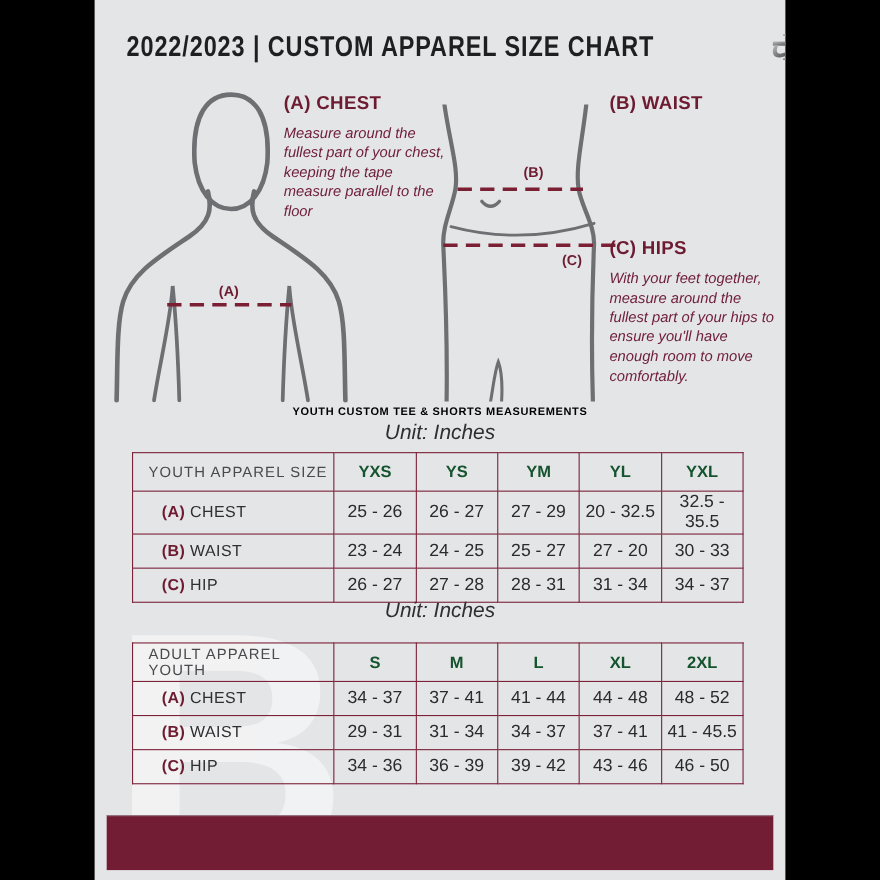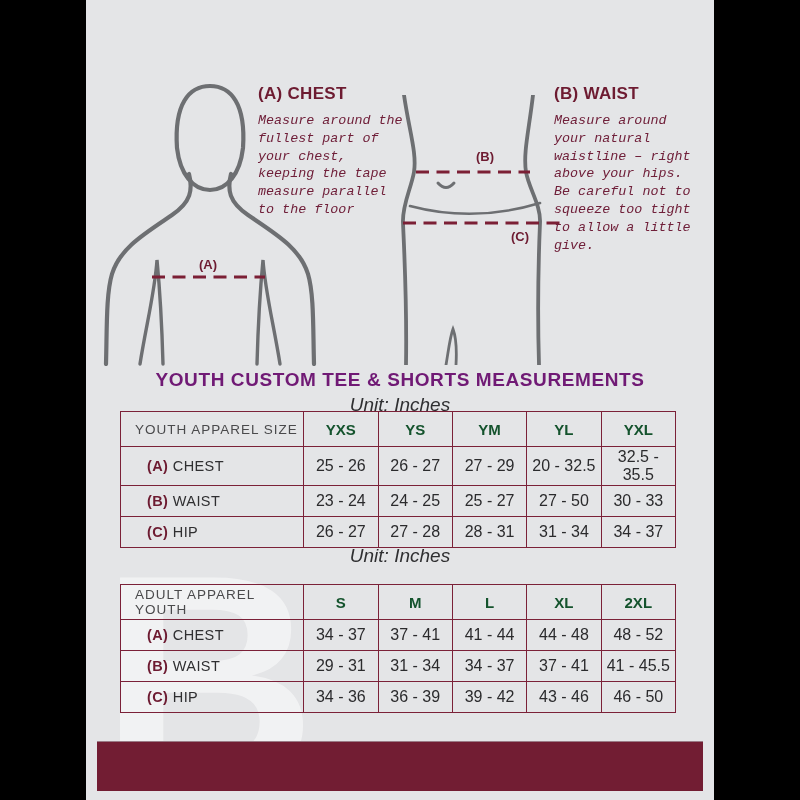--- a/index.html
+++ b/index.html
@@ -17,34 +17,34 @@
     display:flex;align-items:center;justify-content:space-between;
   }
   .header-title{
     display:inline-block;transform:scaleX(.82);transform-origin:left center;
     font-size:26px;font-weight:700;letter-spacing:1px;color:#1f1f21;white-space:nowrap;
   }
   .brand{display:flex;align-items:center;gap:10px;}
   
   .instr{position:absolute;color:#6d1b31;}
   .instr h3{margin:0 0 8px 0;font-size:17px;font-weight:800;letter-spacing:.3px;color:#6d1b31;}
-  .instr p{margin:0;font-size:13.4px;font-style:italic;line-height:1.33;color:#70203a;font-family:Liberation Mono, monospace;}
+  .instr p{margin:0;font-size:13.4px;font-style:italic;line-height:1.33;color:#70203a;}
   .instr-a{left:172px;top:84px;width:152px;}
   .instr-b{left:468px;top:84px;width:150px;}
   .instr-c{left:468px;top:216px;width:152px;}
   
   .fig{position:absolute;}
   .fig-upper{left:14px;top:76px;}
   .fig-lower{left:304px;top:95px;}
   .outline{fill:none;stroke:#6d6f72;stroke-linecap:round;}
   .dash{fill:none;stroke:#7b1f35;stroke-width:3.2;stroke-dasharray:13 7.5;}
   .fig-label{font-family:"Liberation Sans",sans-serif;font-size:13px;font-weight:800;fill:#6d1b31;}
   
   .section-head{position:absolute;left:0;width:628px;text-align:center;}
-  .section-head .t{font-size:19px;font-weight:700;letter-spacing:.6px;color:#701a75;}
+  .section-head .t{font-size:10px;font-weight:700;letter-spacing:.6px;color:#000000;}
   .section-head .u{font-size:19px;font-style:italic;color:#2f2f31;margin-top:3px;}
   .youth-head{top:369px;}
   .adult-head{top:542px;}
   
   table.size{
     position:absolute;left:34px;width:556px;border-collapse:collapse;table-layout:fixed;
     background:transparent;
   }
   .youth-table{top:411px;}
   .adult-table{top:584px;}
@@ -71,20 +71,38 @@
 </style>
 </head>
 <body>
 
 <div class="page">
 
   <div class="watermark">B</div>
 
   <div class="content-layer">
 
+    <div class="header">
+      <span class="header-title">2022/2023  |  CUSTOM APPAREL SIZE CHART</span>
+      <span class="brand">
+        <svg width="34" height="40" viewBox="0 0 40 46">
+          <defs>
+            <linearGradient id="lg" x1="0" y1="0" x2="1" y2="1">
+              <stop offset="0" stop-color="#bcbfc1"></stop>
+              <stop offset="0.5" stop-color="#7e8184"></stop>
+              <stop offset="1" stop-color="#505355"></stop>
+            </linearGradient>
+          </defs>
+          <text x="13" y="38" font-family="Liberation Serif, serif" font-size="42" font-weight="bold" fill="url(#lg)">B</text>
+          <rect x="3" y="18" width="22" height="4.5" fill="url(#lg)"></rect>
+          <path d="M 5 22 C 1 29 3 36 11 35 L 19 33 L 19 29 L 11 31 C 7 31 6 27 9 22 Z" fill="url(#lg)"></path>
+        </svg>
+
+      </span>
+    </div>
 
     <svg class="fig fig-upper" width="220" height="290" viewBox="0 0 220 290">
       <path class="outline" stroke-width="4.2" d="M 77 72 C 74 28 89 10 110 10 C 131 10 146 28 143 72 C 140 98 127 114 110 114 C 93 114 80 98 77 72"></path>
       <path class="outline" stroke-width="4.2" d="M 89 98 C 93 114 91 126 72 139 C 44 158 20 172 12 198 C 6 218 7 252 6 288"></path>
       <path class="outline" stroke-width="4.2" d="M 131 98 C 127 114 129 126 148 139 C 176 158 200 172 208 198 C 214 218 213 252 214 288"></path>
       <path class="outline" stroke-width="3.4" d="M 40 288 C 46 250 55 215 57 184 C 60 215 62 252 63 288"></path>
       <path class="outline" stroke-width="3.4" d="M 180 288 C 174 250 165 215 163 184 C 160 215 158 252 157 288"></path>
       <path class="dash" d="M 52 201 L 165 201"></path>
       <text class="fig-label" x="108" y="193" text-anchor="middle">(A)</text>
     </svg>
@@ -100,21 +118,24 @@
       <text class="fig-label" x="95" y="66" text-anchor="middle">(B)</text>
       <text class="fig-label" x="130" y="146" text-anchor="middle">(C)</text>
     </svg>
 
     <div class="instr instr-a">
       <h3>(A) CHEST</h3>
       <p>Measure around the fullest part of your chest, keeping the tape measure parallel to the floor</p>
     </div>
     <div class="instr instr-b">
       <h3>(B) WAIST</h3>
-      <p>Measure around your natural waistline – right above your hips. Be careful not to squeeze too tight to allow a little give.</p>
+    </div>
+    <div class="instr instr-c">
+      <h3>(C) HIPS</h3>
+      <p>With your feet together, measure around the fullest part of your hips to ensure you'll have enough room to move comfortably.</p>
     </div>
 
     <div class="section-head youth-head">
       <div class="t">YOUTH CUSTOM TEE &amp; SHORTS MEASUREMENTS</div>
       <div class="u">Unit: Inches</div>
     </div>
 
     <table class="size youth-table">
       <colgroup>
           <col class="c-label">
@@ -139,21 +160,21 @@
         <td class="cell-val">26 - 27</td>
         <td class="cell-val">27 - 29</td>
         <td class="cell-val">20 - 32.5</td>
         <td class="cell-val">32.5 - 35.5</td>
       </tr>
       <tr class="row">
         <td class="row-label"><b>(B)</b> <span>WAIST</span></td>
         <td class="cell-val">23 - 24</td>
         <td class="cell-val">24 - 25</td>
         <td class="cell-val">25 - 27</td>
-        <td class="cell-val">27 - 50</td>
+        <td class="cell-val">27 - 20</td>
         <td class="cell-val">30 - 33</td>
       </tr>
       <tr class="row">
         <td class="row-label"><b>(C)</b> <span>HIP</span></td>
         <td class="cell-val">26 - 27</td>
         <td class="cell-val">27 - 28</td>
         <td class="cell-val">28 - 31</td>
         <td class="cell-val">31 - 34</td>
         <td class="cell-val">34 - 37</td>
       </tr>

